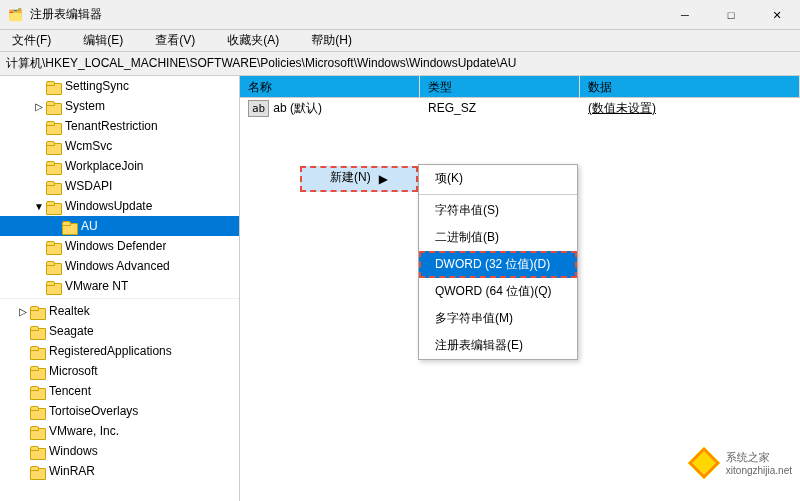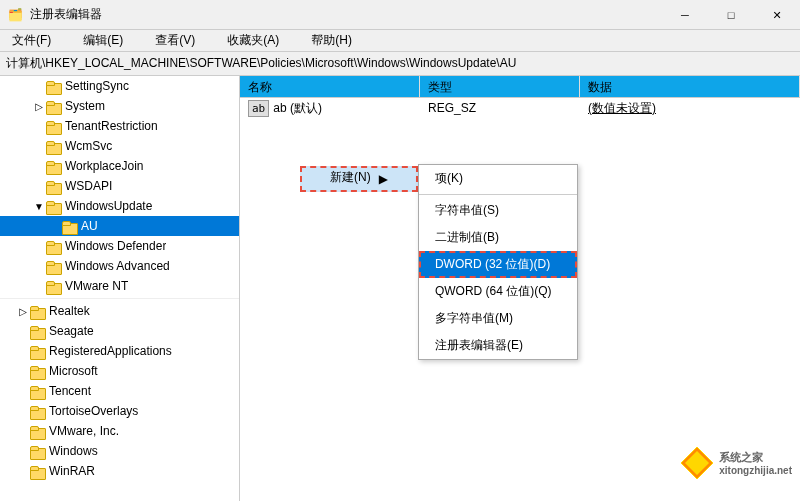--- a/index.html
+++ b/index.html
@@ -258,21 +258,20 @@
     
     .watermark {
       position: absolute;
       bottom: 20px;
       right: 8px;
       font-size: 11px;
       color: rgba(0,0,0,0.35);
       display: flex;
       align-items: center;
       gap: 4px;
-      font-weight: bold;
     }
   </style>
 </head>
 <body>
 
 <div class="title-bar">
   <span class="title-bar-icon">🗂️</span>
   <span class="title-bar-text">注册表编辑器</span>
   <div class="title-bar-controls">
     <button class="title-btn">─</button>

